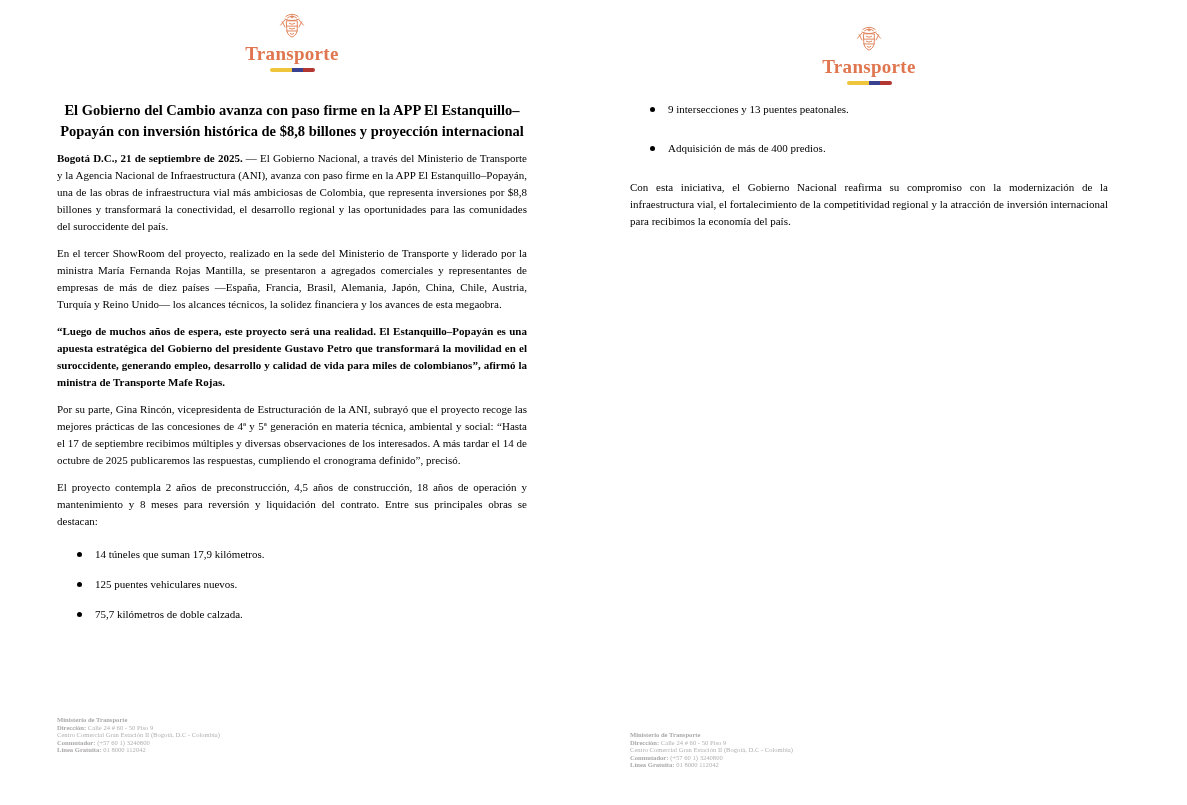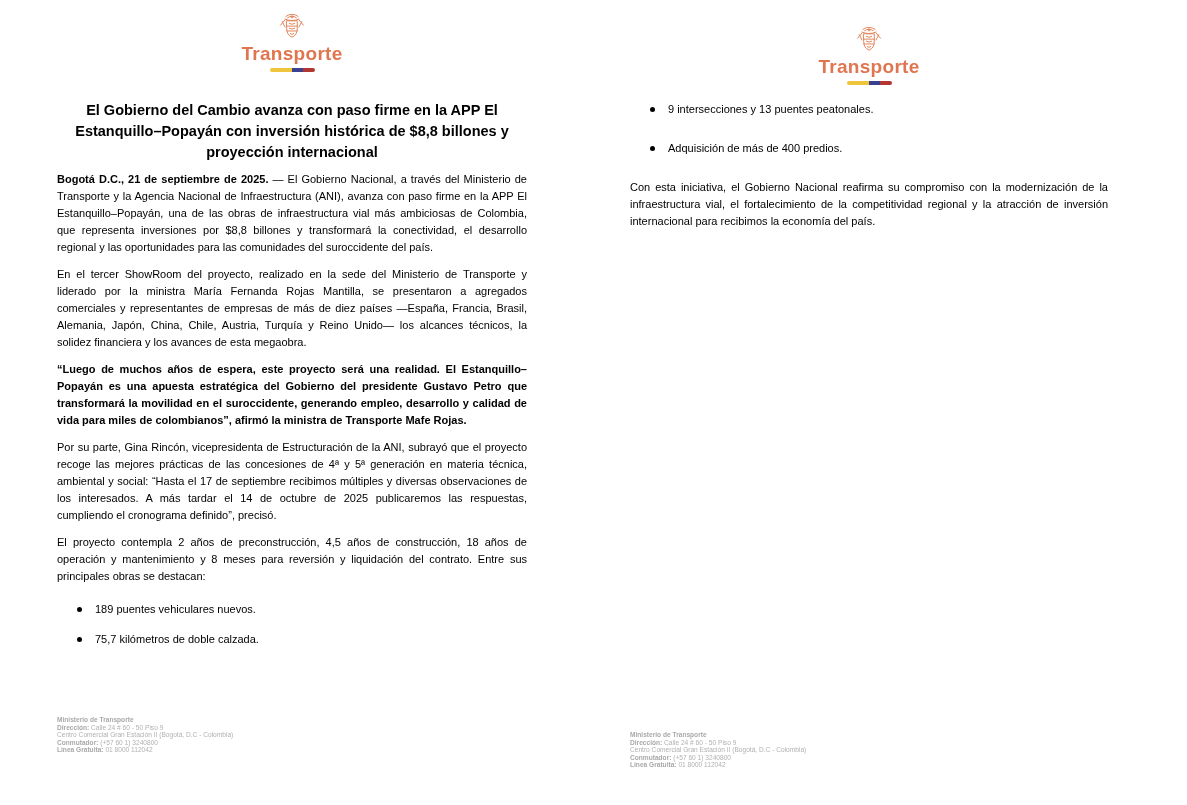--- a/index.html
+++ b/index.html
@@ -2,21 +2,21 @@
 <html><head>
 <meta charset="utf-8">
 <style>
   * { margin: 0; padding: 0; box-sizing: border-box; }
   html, body { background: #ffffff; }
   body {
     width: 1187px; height: 805px; overflow: hidden;
     font-family: "Liberation Sans", sans-serif;
     color: #000000;
   }
-  .canvas { position: relative; width: 1187px; height: 720px; background: #ffffff; }
+  .canvas { position: relative; width: 1187px; height: 720px; background: #ffffff; font-family: Liberation Serif, serif; }
 
   .page { position: absolute; top: 0; height: 805px; }
   .page-1 { left: 57px;  width: 470px; }
   .page-2 { left: 630px; width: 478px; }
 
   
   .logo { display: flex; flex-direction: column; align-items: center; }
   .logo-1 { padding-top: 12px; }
   .logo-2 { padding-top: 25px; }
   .coat { width: 32px; height: 30px; }
@@ -101,21 +101,22 @@
 
     <p class="para">En el tercer ShowRoom del proyecto, realizado en la sede del Ministerio de Transporte y liderado por la ministra María Fernanda Rojas Mantilla, se presentaron a agregados comerciales y representantes de empresas de más de diez países —España, Francia, Brasil, Alemania, Japón, China, Chile, Austria, Turquía y Reino Unido— los alcances técnicos, la solidez financiera y los avances de esta megaobra.</p>
 
     <p class="para bold">“Luego de muchos años de espera, este proyecto será una realidad. El Estanquillo–Popayán es una apuesta estratégica del Gobierno del presidente Gustavo Petro que transformará la movilidad en el suroccidente, generando empleo, desarrollo y calidad de vida para miles de colombianos”, afirmó la ministra de Transporte Mafe Rojas.</p>
 
     <p class="para">Por su parte, Gina Rincón, vicepresidenta de Estructuración de la ANI, subrayó que el proyecto recoge las mejores prácticas de las concesiones de 4ª y 5ª generación en materia técnica, ambiental y social: “Hasta el 17 de septiembre recibimos múltiples y diversas observaciones de los interesados. A más tardar el 14 de octubre de 2025 publicaremos las respuestas, cumpliendo el cronograma definido”, precisó.</p>
 
     <p class="para">El proyecto contempla 2 años de preconstrucción, 4,5 años de construcción, 18 años de operación y mantenimiento y 8 meses para reversión y liquidación del contrato. Entre sus principales obras se destacan:</p>
 
     <ul class="bullets bullets-1">
-      <li>189 puentes vehiculares nuevos.</li>
+      <li>14 túneles que suman 17,9 kilómetros.</li>
+      <li>125 puentes vehiculares nuevos.</li>
       <li>75,7 kilómetros de doble calzada.</li>
     </ul>
 
     <footer class="page-footer footer-1">
       <div class="f-org">Ministerio de Transporte</div>
       <div><strong>Dirección:</strong> <span>Calle 24 # 60 - 50 Piso 9</span></div>
       <div>Centro Comercial Gran Estación II (Bogotá, D.C - Colombia)</div>
       <div><strong>Conmutador:</strong> <span>(+57 60 1) 3240800</span></div>
       <div><strong>Línea Gratuita:</strong> <span>01 8000 112042</span></div>
     </footer>

